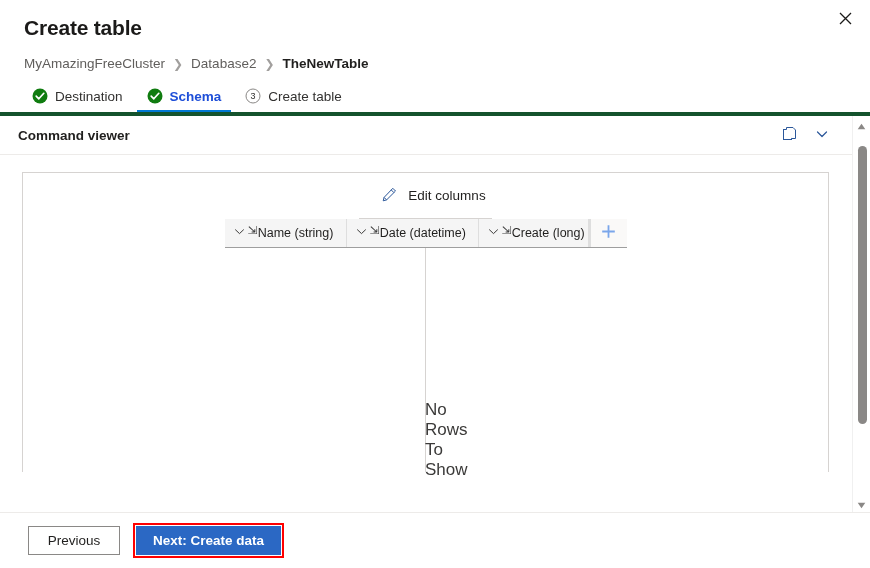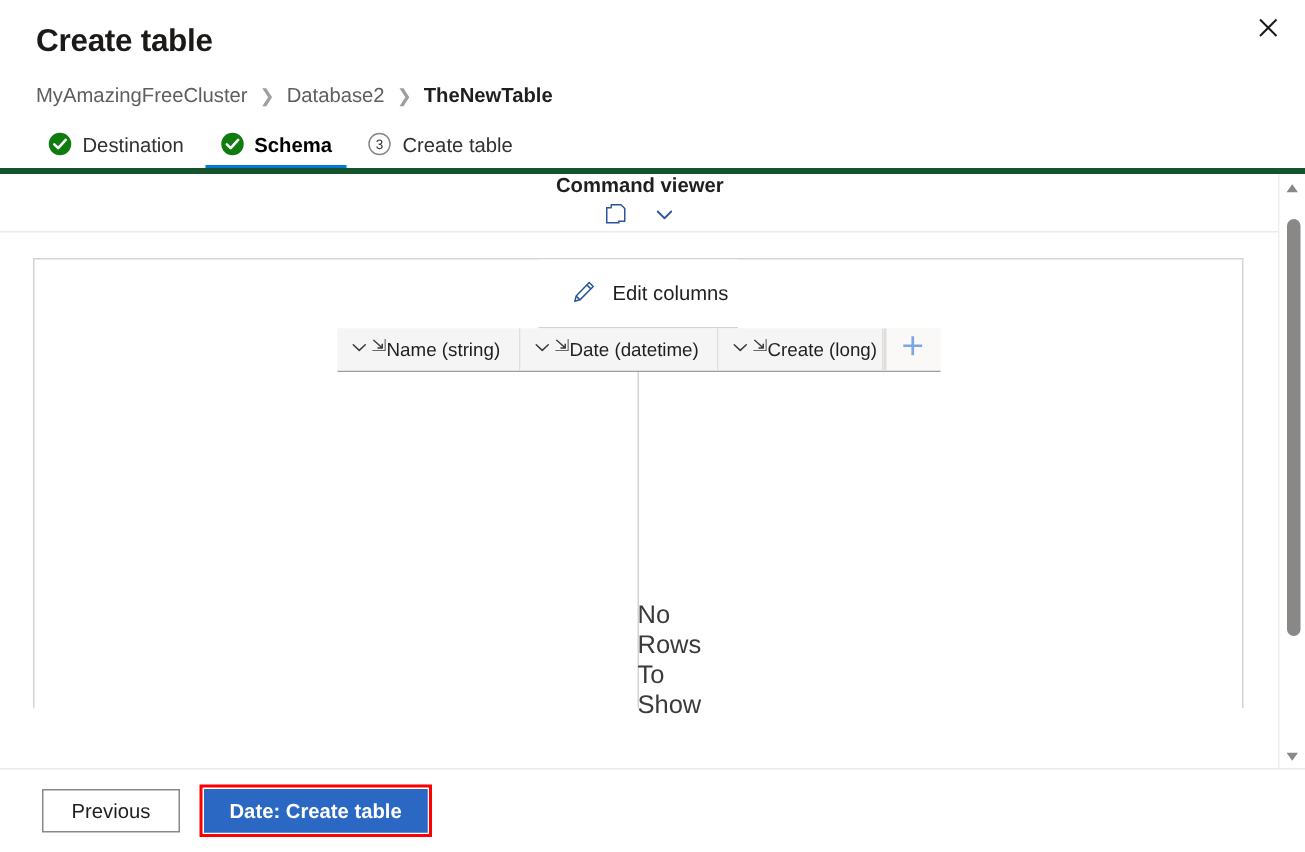--- a/index.html
+++ b/index.html
@@ -102,21 +102,21 @@
     font-size: 13.5px;
     color: #323130;
     cursor: pointer;
     border-bottom: 2px solid transparent;
     box-sizing: border-box;
     white-space: nowrap;
   }
   .tab.active {
     font-weight: bold;
     border-bottom-color: #0078d4;
-    color: #000000;
+    color: #1d4ed8;
   }
   .tab-icon {
     width: 16px;
     height: 16px;
     margin-right: 7px;
     flex: 0 0 auto;
     display: block;
   }
 
   
@@ -135,21 +135,20 @@
     overflow: hidden;
   }
 
   
   .cmd-viewer {
     display: flex;
     align-items: center;
     padding: 0 18px;
     height: 38px;
     border-bottom: 1px solid #edebe9;
-    flex-direction: column;
   }
   .cmd-viewer-title {
     font-size: 13.5px;
     font-weight: bold;
     color: #201f1e;
     flex: 1 1 auto;
   }
   .cmd-actions { display: flex; align-items: center; gap: 6px; }
   .icon-btn {
     width: 26px;
@@ -518,18 +517,18 @@
           </svg>
         </span>
       </div>
     </div>
 
   </div>
 
   <div class="footer">
     <button class="btn">Previous</button>
     <span class="highlight-wrap">
-      <button class="btn primary">Date: Create table</button>
+      <button class="btn primary">Next: Create data</button>
     </span>
     <span class="footer-spacer"></span>
   </div>
 
 </div>
 
 </body></html>

